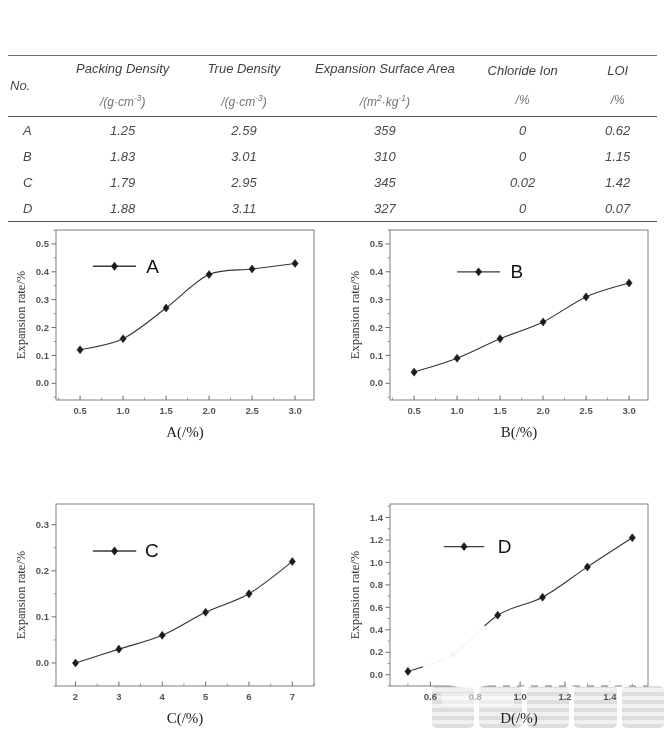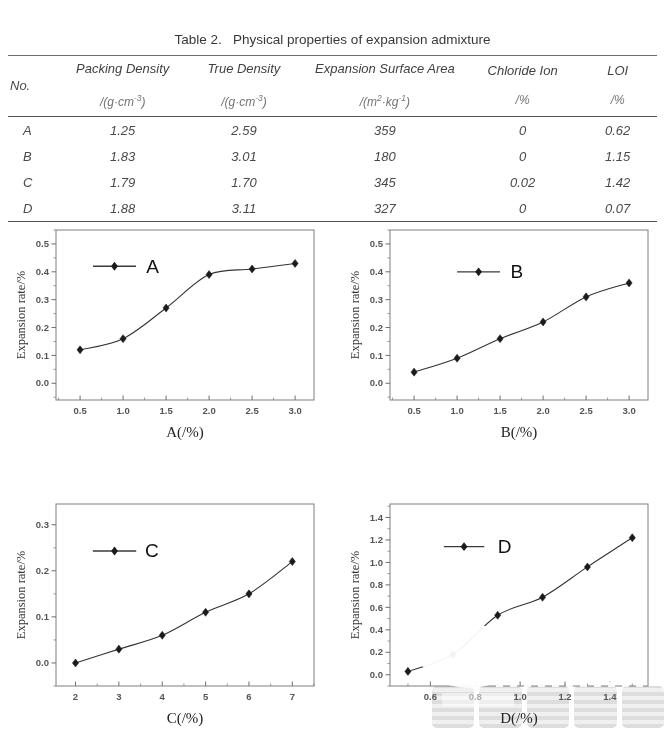--- a/index.html
+++ b/index.html
@@ -48,21 +48,20 @@
     background:rgba(255,255,255,.95);border-radius:50%;}
   .axis-smudge{position:absolute;z-index:2;left:150px;top:194px;width:152px;height:5px;
     background:repeating-linear-gradient(90deg,rgba(255,255,255,.9) 0 7px,rgba(255,255,255,0) 7px 14px);}
   .tick-smudge{position:absolute;z-index:2;left:96px;top:205px;width:72px;height:13px;
     background:rgba(255,255,255,.5);}
 </style>
 </head>
 <body>
 
 <div id="page">
-  <div class="title-en">Table 2.   Physical properties of expansion admixture</div>
 
   <div class="tablewrap">
     <table class="props">
       <thead>
           <tr>
             <th class="no-col">No.</th>
             <th class="c-pack">
               <div class="h-label">Packing Density</div>
               <div class="h-unit"><span>/(g·cm</span><sup>-3</sup><span>)</span></div>
             </th>
@@ -90,28 +89,28 @@
             <td>1.25</td>
             <td>2.59</td>
             <td>359</td>
             <td>0</td>
             <td>0.62</td>
           </tr>
           <tr>
             <td class="no-col">B</td>
             <td>1.83</td>
             <td>3.01</td>
-            <td>180</td>
+            <td>310</td>
             <td>0</td>
             <td>1.15</td>
           </tr>
           <tr>
             <td class="no-col">C</td>
             <td>1.79</td>
-            <td>1.70</td>
+            <td>2.95</td>
             <td>345</td>
             <td>0.02</td>
             <td>1.42</td>
           </tr>
           <tr>
             <td class="no-col">D</td>
             <td>1.88</td>
             <td>3.11</td>
             <td>327</td>
             <td>0</td>

